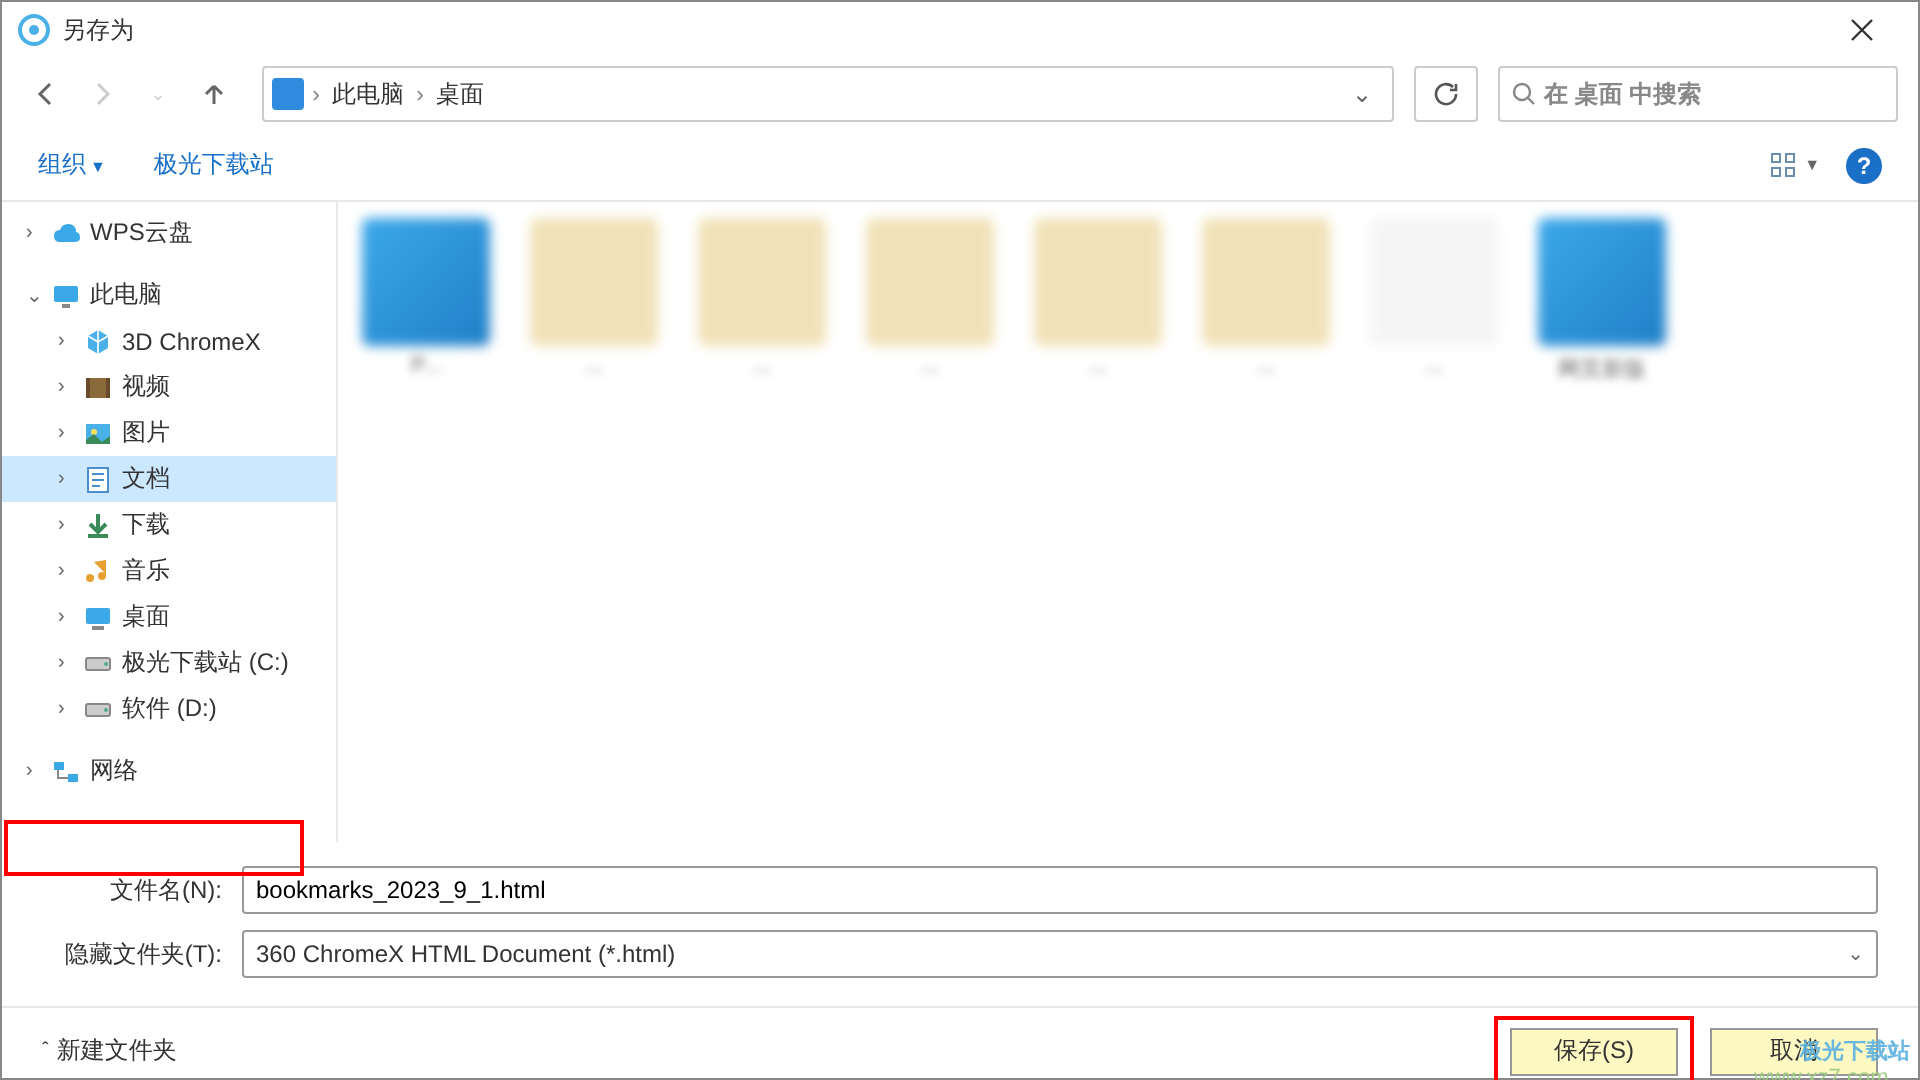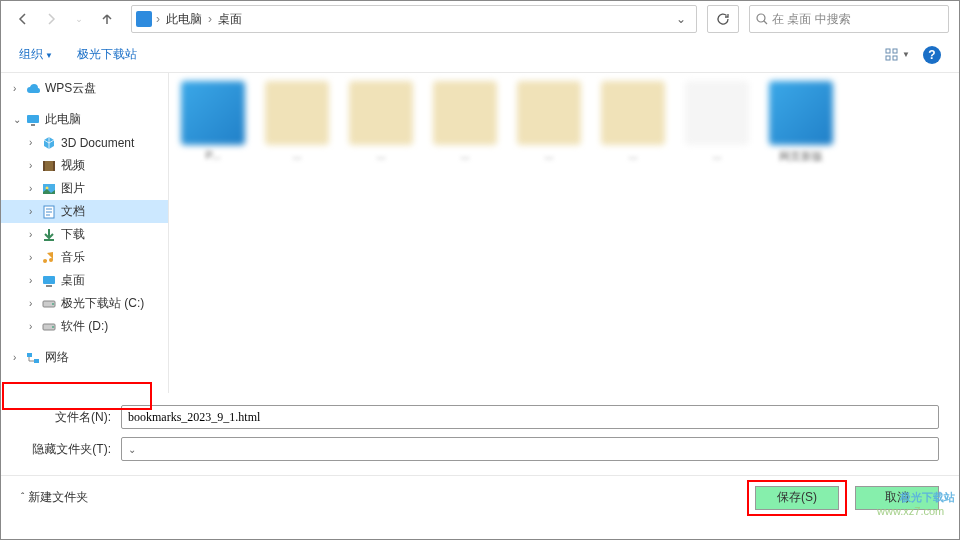--- a/index.html
+++ b/index.html
@@ -12,21 +12,21 @@
 .navbar { height: 36px; display: flex; align-items: center; padding: 0 10px; gap: 4px; }
 .nav-arrow { width: 24px; height: 24px; display: flex; align-items: center; justify-content: center; color: #888; cursor: pointer; }
 .nav-arrow.disabled { color: #ccc; }
 .addrbar { flex: 1; height: 28px; border: 1px solid #ccc; border-radius: 2px; display: flex; align-items: center; padding: 0 4px; background: #fff; margin-left: 8px; }
 .addr-icon { width: 16px; height: 16px; background: #2e8bde; border-radius: 2px; margin-right: 4px; }
 .addr-crumb { padding: 0 6px; font-size: 12px; cursor: pointer; }
 .addr-sep { color: #888; }
 .addr-spacer { flex: 1; }
 .addr-drop { color: #666; padding: 0 6px; cursor: pointer; }
 .refresh-btn { width: 32px; height: 28px; border: 1px solid #ccc; border-radius: 2px; display: flex; align-items: center; justify-content: center; margin-left: 6px; cursor: pointer; }
-.searchbox { width: 200px; height: 28px; border: 1px solid #ccc; border-radius: 2px; display: flex; align-items: center; margin-left: 6px; padding: 0 6px; color: #888; }
+.searchbox { width: 200px; height: 28px; border: 1px solid #ccc; border-radius: 2px; display: flex; align-items: center; margin-left: 6px; padding: 0 6px; color: #888; font-weight: bold; }
 .searchbox svg { margin-right: 4px; }
 .toolbar { height: 36px; display: flex; align-items: center; padding: 0 18px; border-bottom: 1px solid #e8e8e8; text-align: right; }
 .tool-link { color: #1a6fc7; cursor: pointer; margin-right: 24px; font-size: 12px; }
 .tool-drop { font-size: 8px; margin-left: 2px; }
 .tool-spacer { flex: 1; }
 .view-btn { display: flex; align-items: center; gap: 3px; padding: 2px 4px; border: 1px solid transparent; cursor: pointer; margin-right: 8px; }
 .help-btn { width: 18px; height: 18px; border-radius: 50%; background: #1a6fc7; color: #fff; display: flex; align-items: center; justify-content: center; font-size: 12px; cursor: pointer; font-weight: bold; }
 .body { display: flex; height: 320px; position: relative; }
 .sidebar { width: 168px; overflow-y: auto; padding: 4px 0; border-right: 1px solid #e8e8e8; }
 .tree-item { display: flex; align-items: center; height: 23px; padding-left: 6px; cursor: pointer; position: relative; }
@@ -37,36 +37,50 @@
 .tree-icon { width: 16px; height: 16px; margin-right: 4px; display: flex; align-items: center; justify-content: center; }
 .content { flex: 1; display: flex; flex-wrap: wrap; align-content: flex-start; padding: 8px; gap: 12px; overflow: auto; }
 .file-item { width: 72px; display: flex; flex-direction: column; align-items: center; cursor: pointer; }
 .file-thumb { width: 64px; height: 64px; background: #f0e2b8; border-radius: 4px; filter: blur(3px); margin-bottom: 4px; }
 .file-thumb.blue { background: linear-gradient(135deg, #3ba8e8, #2180c8); }
 .file-thumb.white { background: #f5f5f5; }
 .file-label { font-size: 11px; text-align: center; filter: blur(2px); color: #666; width: 70px; white-space: nowrap; overflow: hidden; }
 .form-area { padding: 12px 20px 6px 20px; }
 .form-row { display: flex; align-items: center; margin-bottom: 8px; }
 .form-label { width: 90px; text-align: right; margin-right: 10px; font-size: 12px; }
-.form-input, .form-select { flex: 1; height: 24px; border: 1px solid #999; border-radius: 2px; padding: 0 6px; font-size: 12px; background: #fff; font-family: Liberation Serif, serif; }
+.form-input, .form-select { flex: 1; height: 24px; border: 1px solid #999; border-radius: 2px; padding: 0 6px; font-size: 12px; background: #fff; }
 .form-select { display: flex; align-items: center; justify-content: space-between; }
 .footer { height: 44px; border-top: 1px solid #e8e8e8; display: flex; align-items: center; padding: 0 20px; position: relative; }
 .hide-folders { cursor: pointer; display: flex; align-items: center; gap: 4px; }
-.btn { width: 84px; height: 24px; border: 1px solid #999; background: #86efac; display: flex; align-items: center; justify-content: center; cursor: pointer; font-size: 12px; }
+.btn { width: 84px; height: 24px; border: 1px solid #999; background: #fef9c3; display: flex; align-items: center; justify-content: center; cursor: pointer; font-size: 12px; }
 .save-frame { border: 2px solid #ff0000; padding: 4px 6px; margin-left: auto; margin-right: 8px; }
 .watermark { position: absolute; right: 4px; bottom: 2px; font-size: 11px; color: #9bcb7e; opacity: 0.9; pointer-events: none; }
 .wm-top { color: #5ab0e0; font-weight: bold; padding-left: 23px; }
 .highlight-box { position: absolute; border: 2px solid #ff0000; pointer-events: none; }
 .hb1 { left: 1px; top: 309px; width: 150px; height: 28px; }
 </style>
 </head>
 <body>
 
 <div class="window">
 
+  <div class="titlebar">
+    <span class="titlebar-icon">
+      <svg width="16" height="16" viewBox="0 0 16 16">
+          <circle cx="8" cy="8" r="7" fill="none" stroke="#4ab0e8" stroke-width="2"></circle>
+          <circle cx="8" cy="8" r="2.5" fill="#4ab0e8"></circle>
+        </svg>
+    </span>
+    <span class="titlebar-title">另存为</span>
+    <span class="close-btn">
+      <svg width="12" height="12" viewBox="0 0 12 12">
+          <path d="M1 1 L11 11 M11 1 L1 11" stroke="#333" stroke-width="1.2"></path>
+        </svg>
+    </span>
+  </div>
 
   <div class="navbar">
     <span class="nav-arrow">
         <svg width="14" height="14" viewBox="0 0 14 14">
           <path d="M9 2 L4 7 L9 12" fill="none" stroke="#666" stroke-width="1.5"></path>
         </svg>
       </span>
     <span class="nav-arrow disabled">
         <svg width="14" height="14" viewBox="0 0 14 14">
           <path d="M5 2 L10 7 L5 12" fill="none" stroke="#ccc" stroke-width="1.5"></path>
@@ -140,21 +154,21 @@
           <span>此电脑</span>
         </div>
         <div class="tree-item l2">
           <span class="tree-expand">›</span>
           <span class="tree-icon">
             <svg width="16" height="16" viewBox="0 0 16 16">
               <path d="M8 2 L13 5 L13 11 L8 14 L3 11 L3 5 Z" fill="#4ab0e8"></path>
               <path d="M8 2 L8 8 L13 5 M8 8 L3 5 M8 8 L8 14" stroke="#fff" stroke-width="0.8" fill="none"></path>
             </svg>
           </span>
-          <span>3D Document</span>
+          <span>3D ChromeX</span>
         </div>
         <div class="tree-item l2">
           <span class="tree-expand">›</span>
           <span class="tree-icon">
             <svg width="16" height="16" viewBox="0 0 16 16">
               <rect x="2" y="3" width="12" height="10" fill="#8a6a3a"></rect>
               <rect x="2" y="3" width="2" height="10" fill="#6a4a2a"></rect>
               <rect x="12" y="3" width="2" height="10" fill="#6a4a2a"></rect>
             </svg>
           </span>
@@ -281,20 +295,21 @@
   </div>
 
   <div class="form-area">
     <div class="form-row">
       <span class="form-label">文件名(N):</span>
       <input class="form-input" value="bookmarks_2023_9_1.html" style="">
     </div>
     <div class="form-row">
       <span class="form-label">隐藏文件夹(T):</span>
       <div class="form-select">
+        <span>360 ChromeX HTML Document (*.html)</span>
         <span style="font-size:10px;color:#666;">⌄</span>
       </div>
     </div>
   </div>
 
   <div class="footer">
     <span class="hide-folders">
       <span style="font-size:10px;">ˆ</span>
       <span>新建文件夹</span>
     </span>

